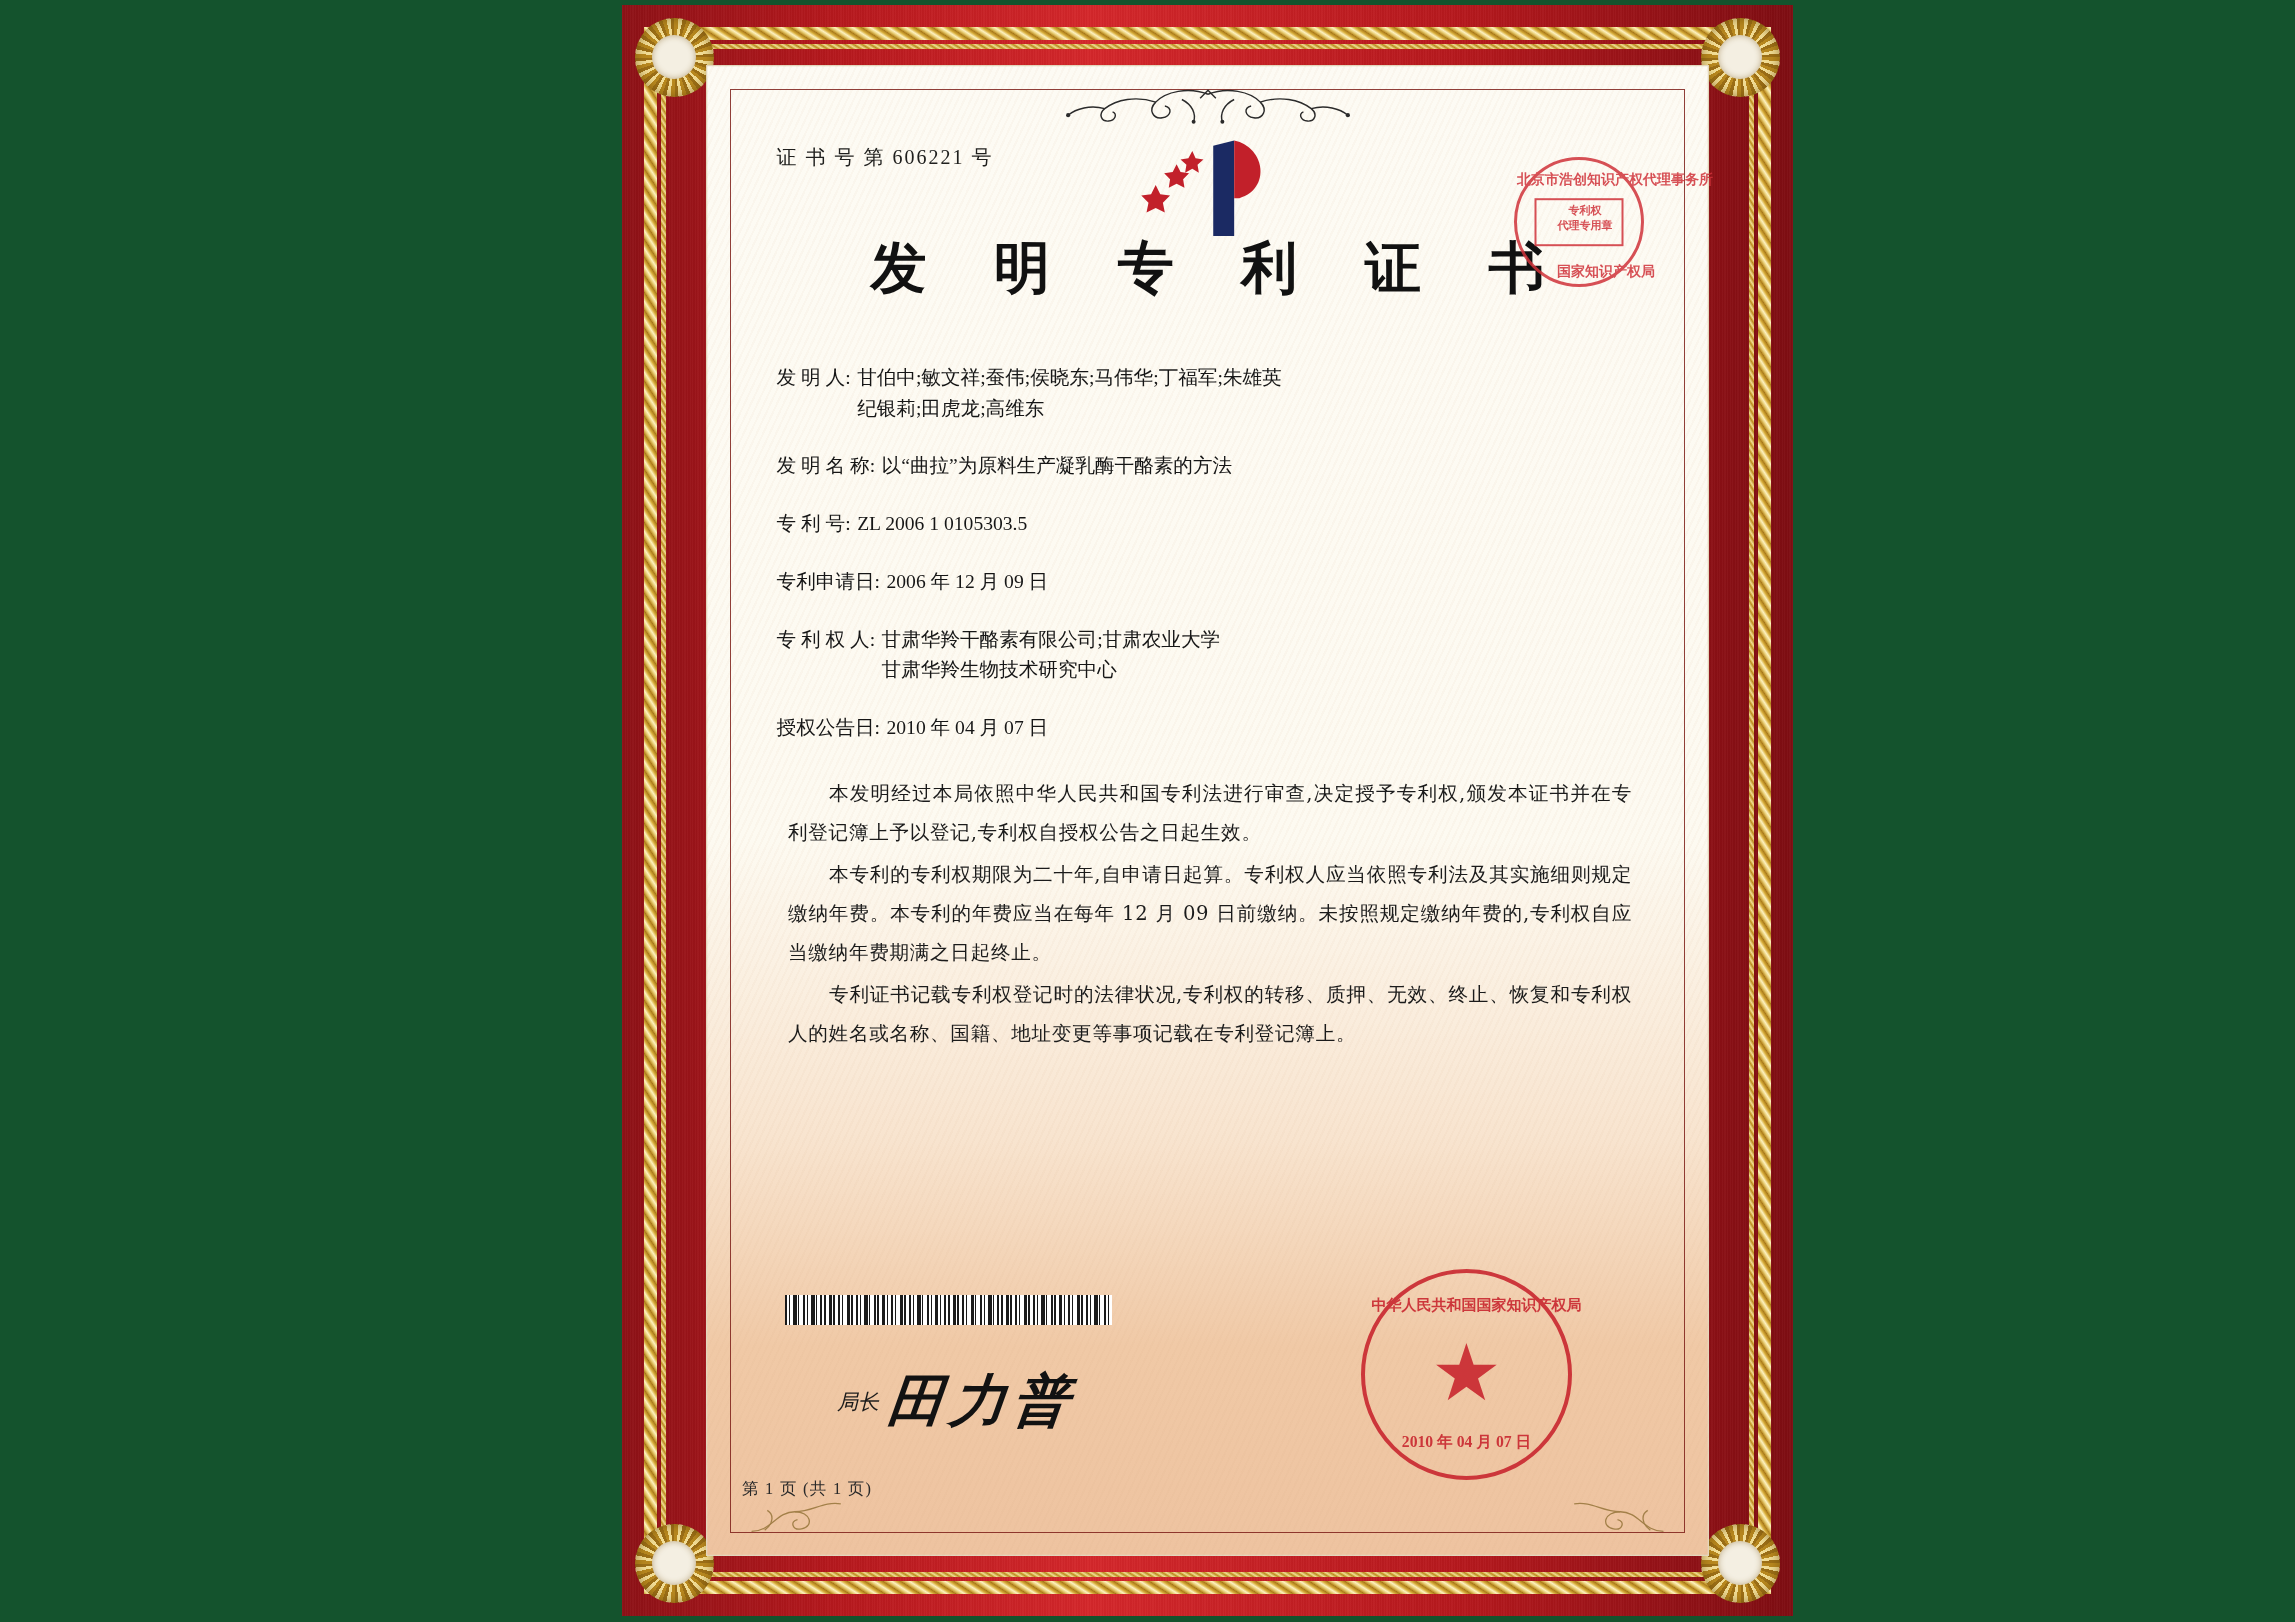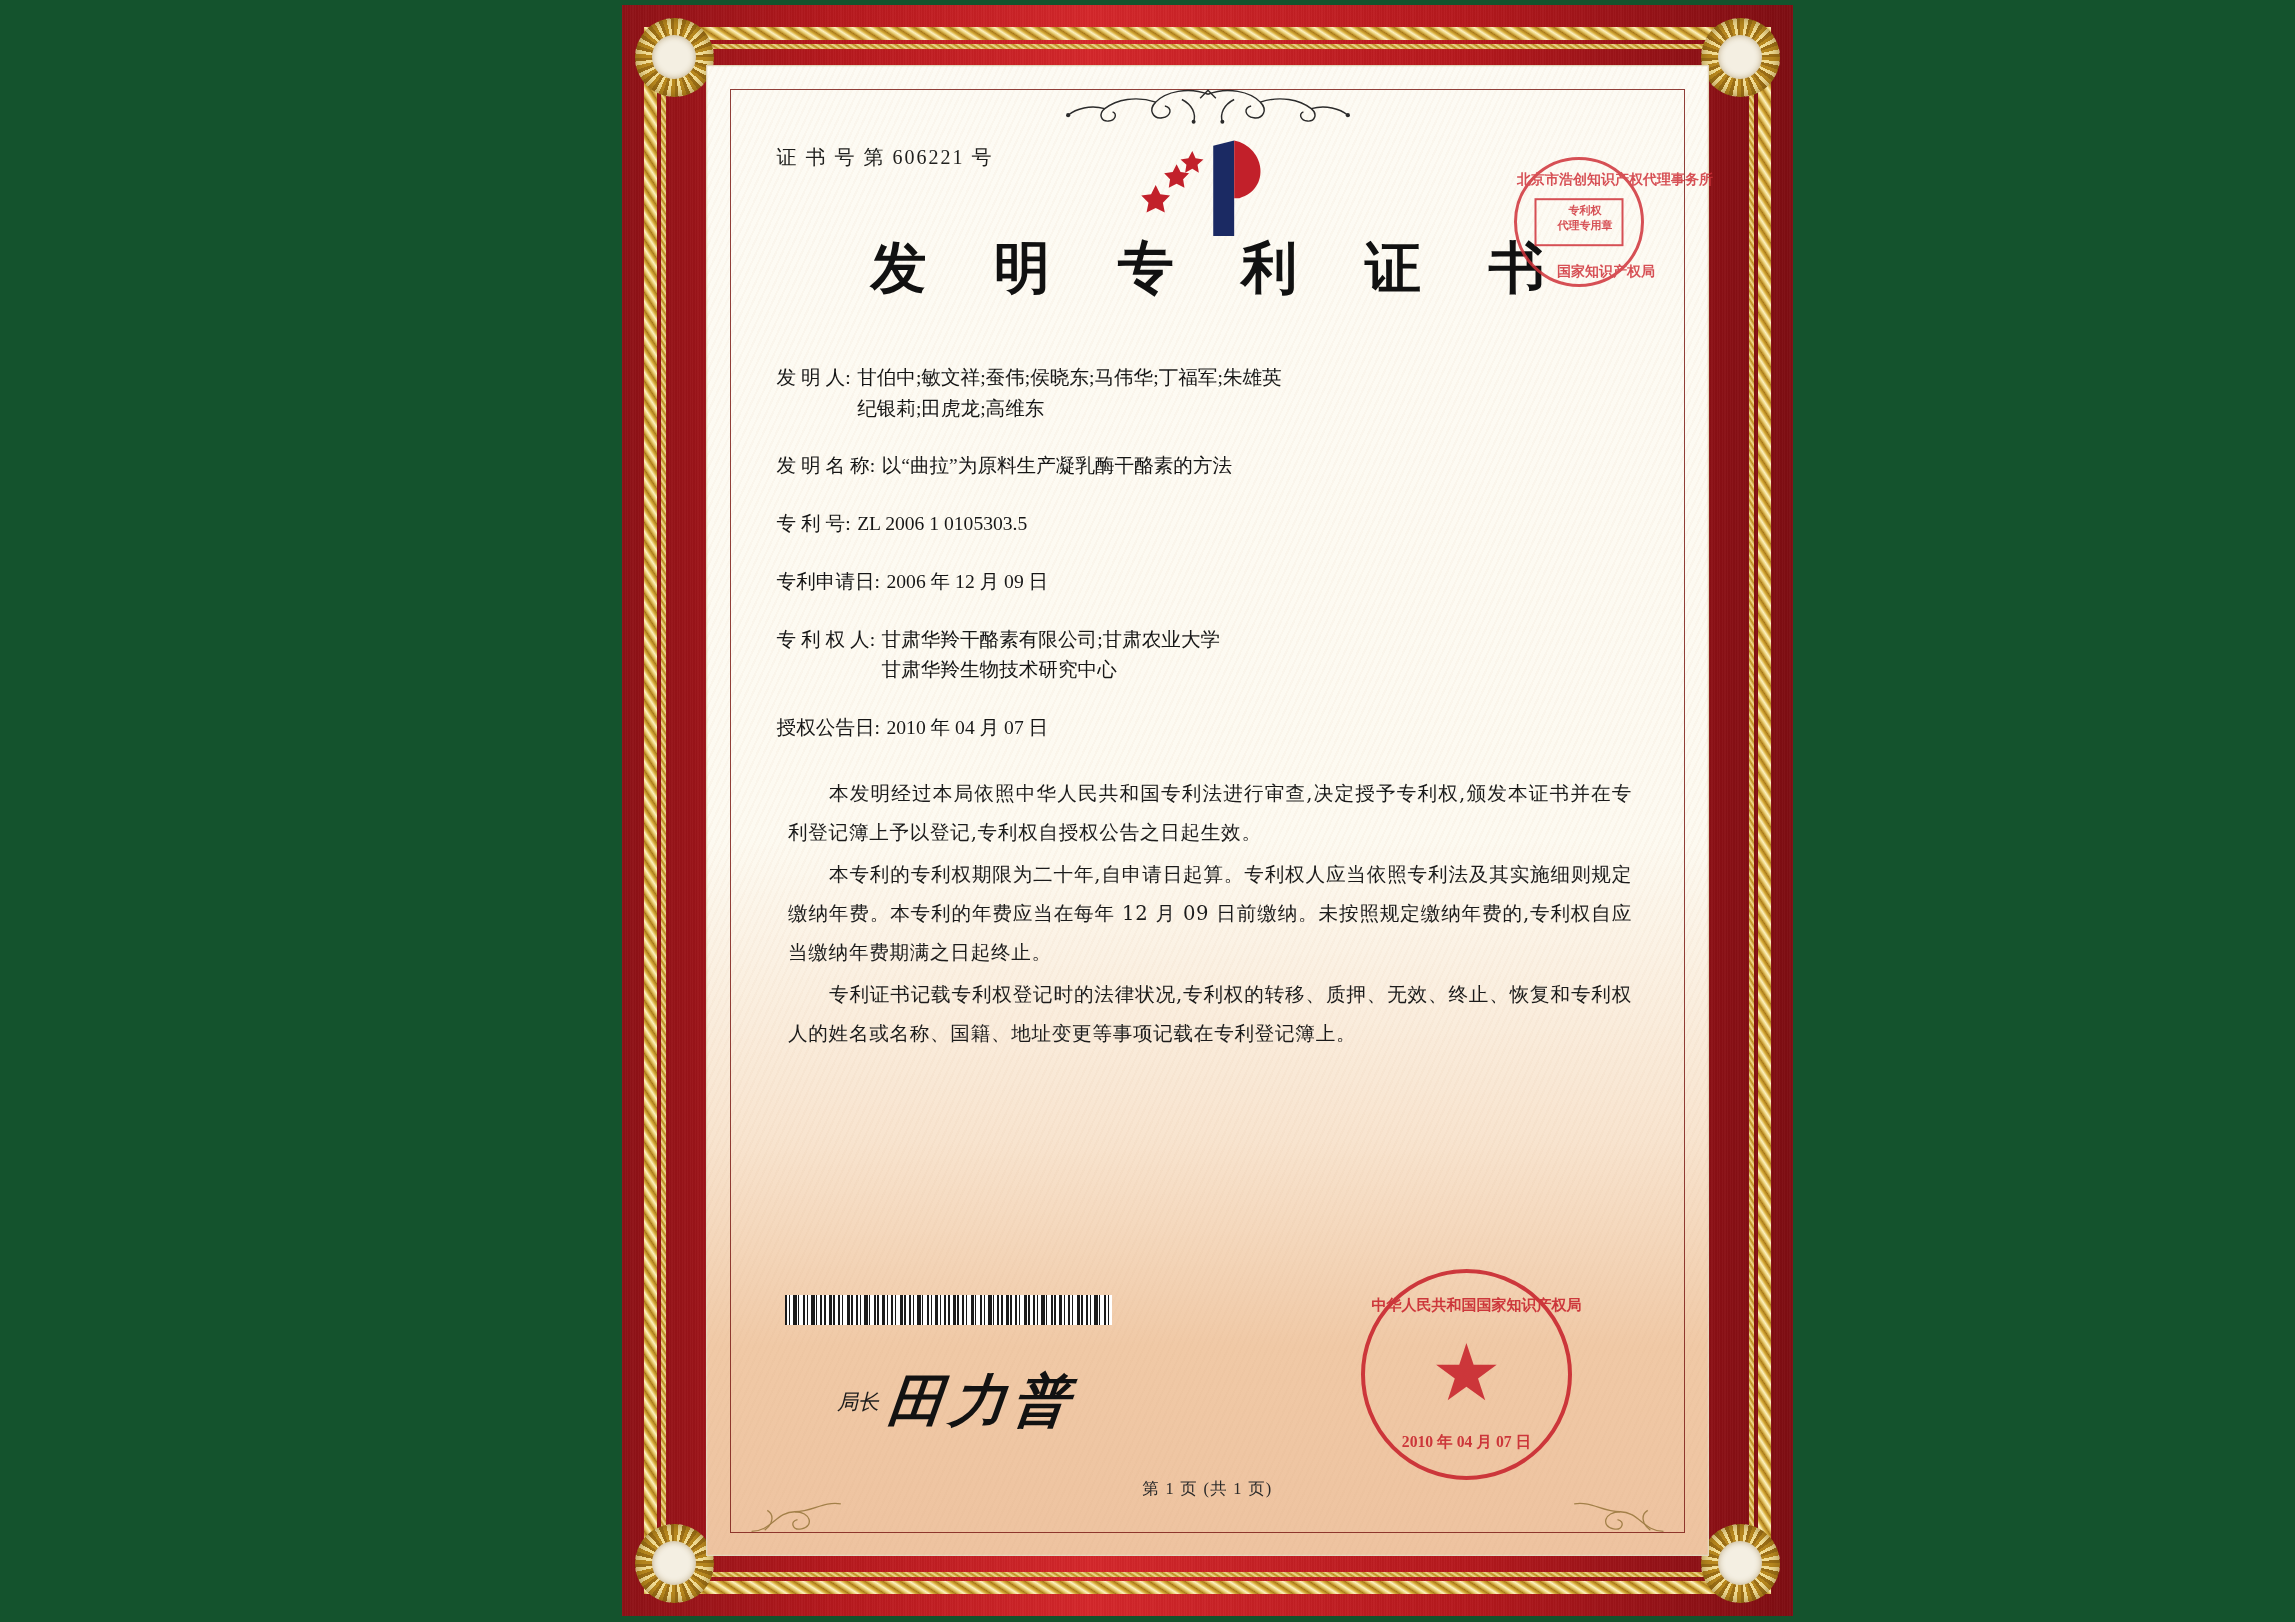--- a/index.html
+++ b/index.html
@@ -317,24 +317,25 @@
     font-size: 14px;
     font-weight:bold;
     transform-origin: 0 0;
     white-space: nowrap;
   }
 
   .page-foot {
     position: absolute;
     left: 0; right: 0;
     top: 1413px;
-    text-align: center;
+    text-align: left;
     font-size: 16.4px;
     color: #2a2a2a;
     letter-spacing: 1.3px;
+    padding-left: 36px;
   }
 
   
   .bottom-orn {
     position: absolute;
     bottom: 18.3px;
     width: 105px;
     height: 46px;
     opacity: .75;
   }

